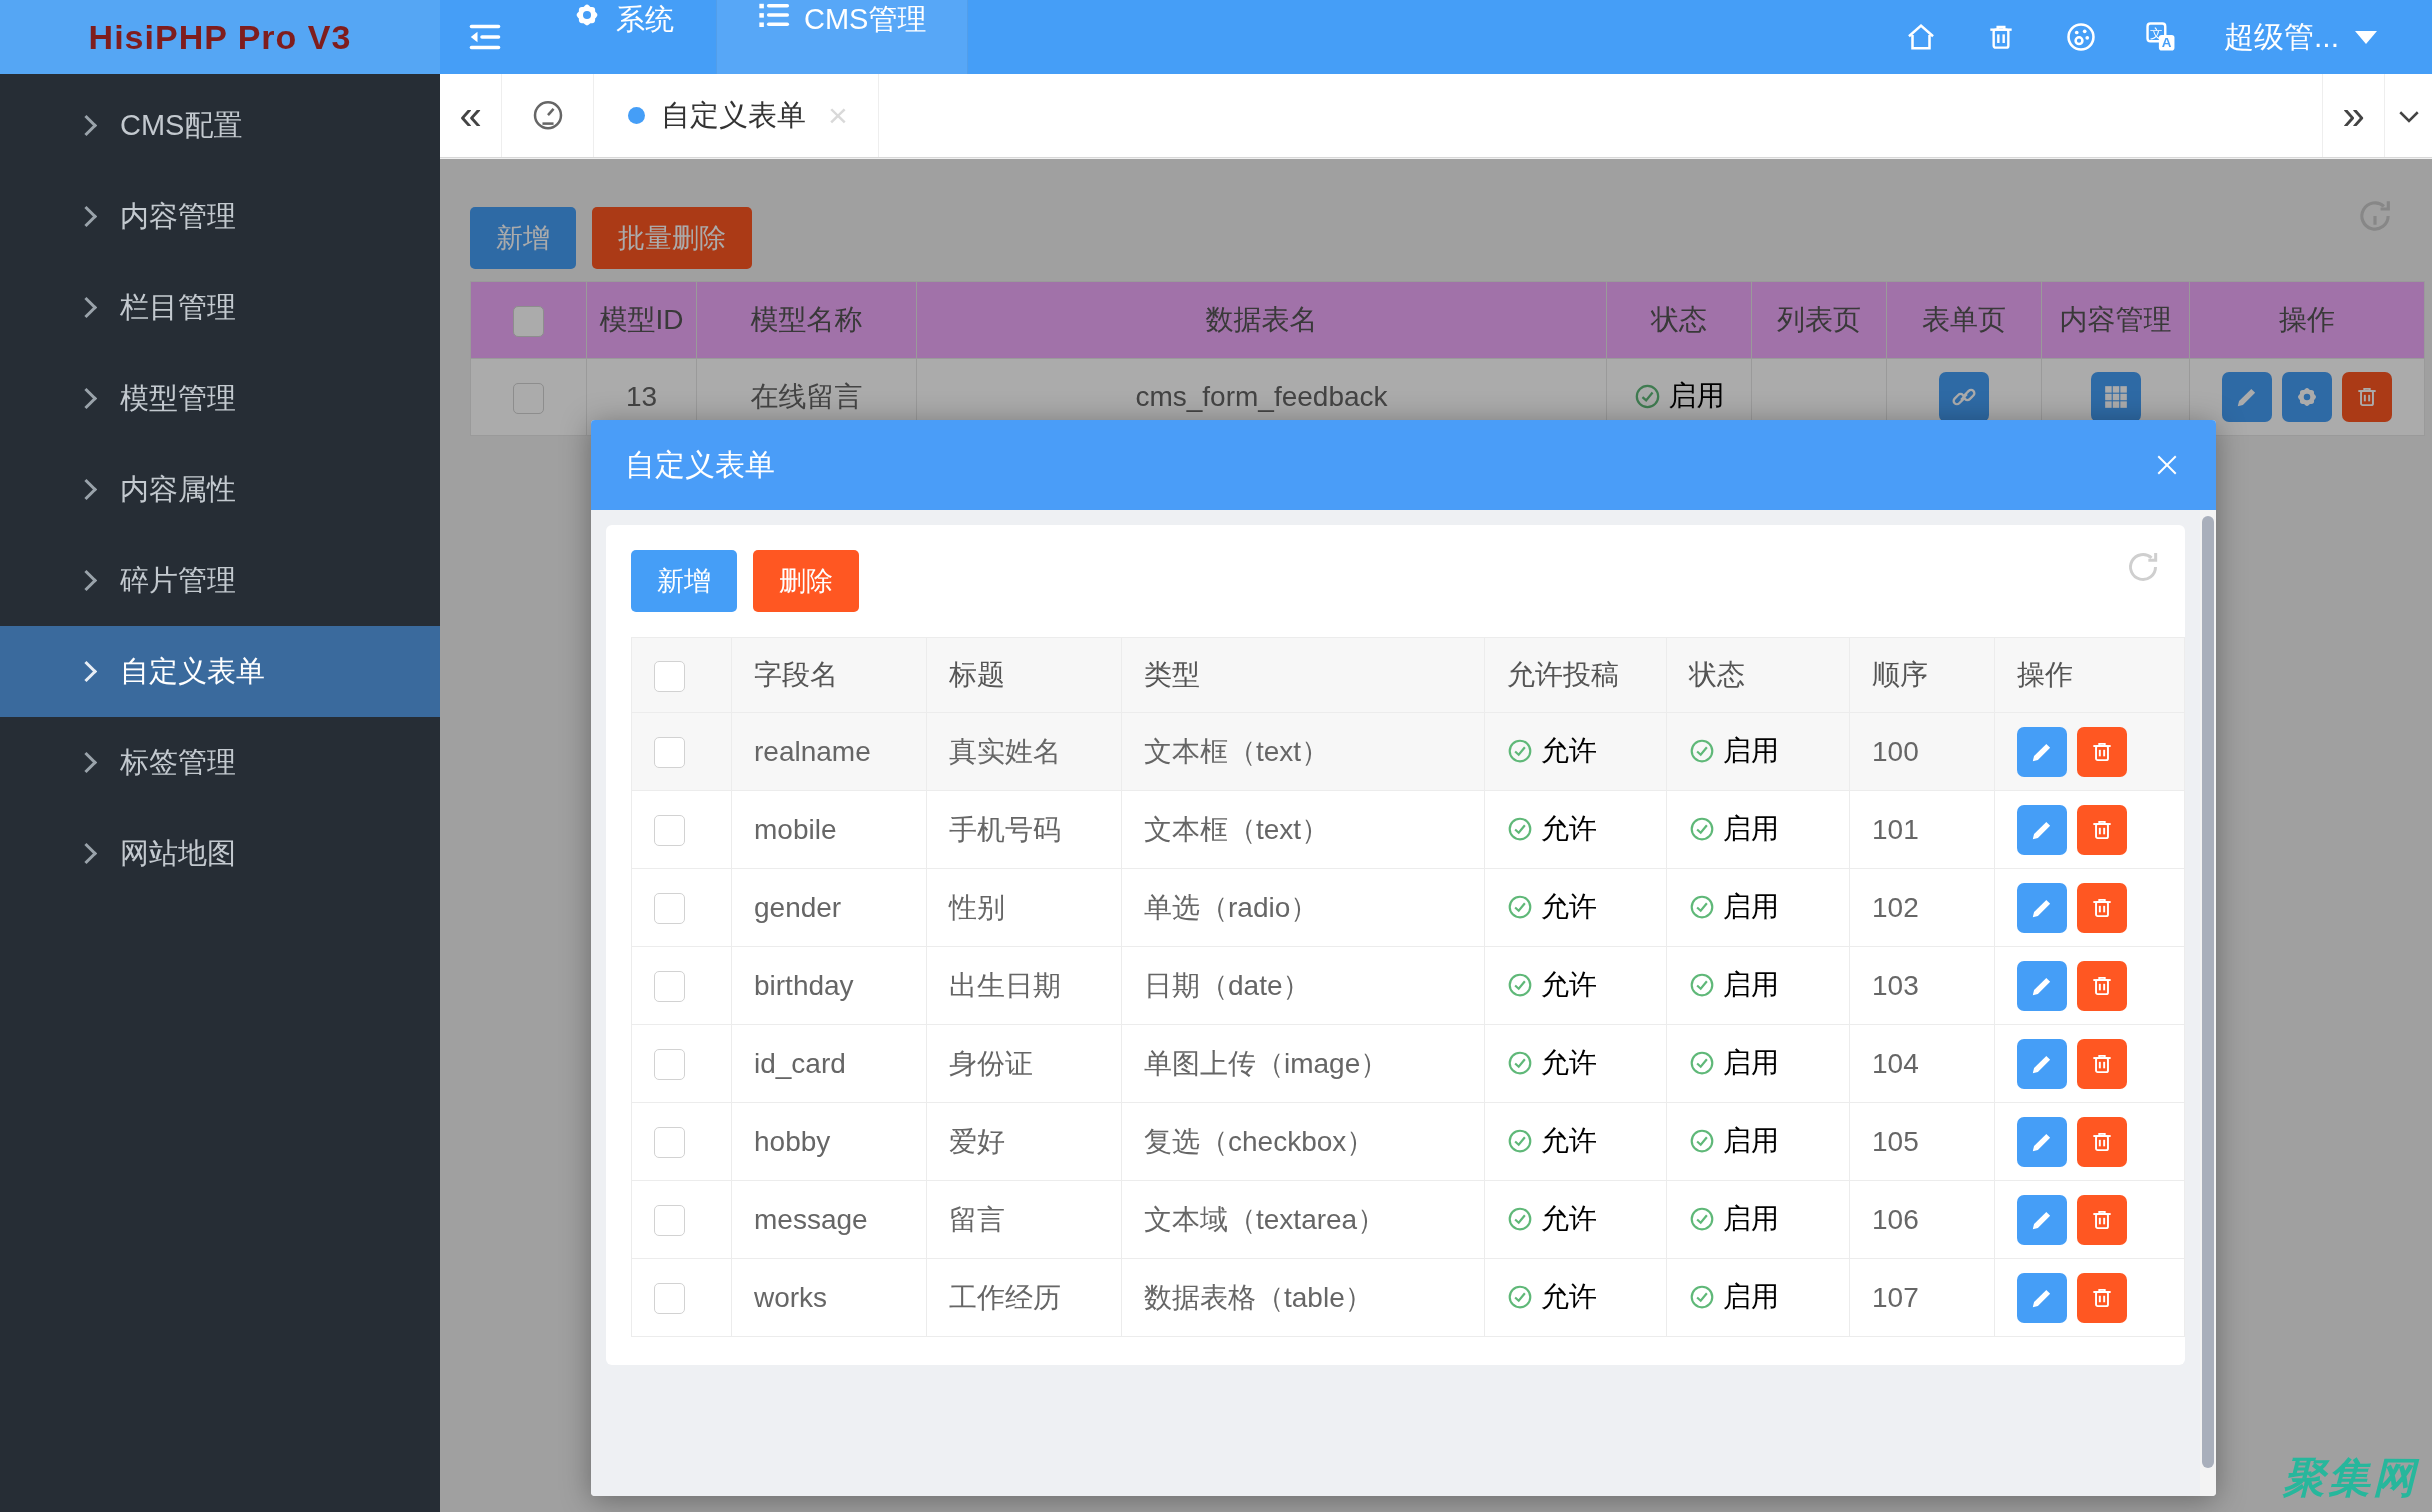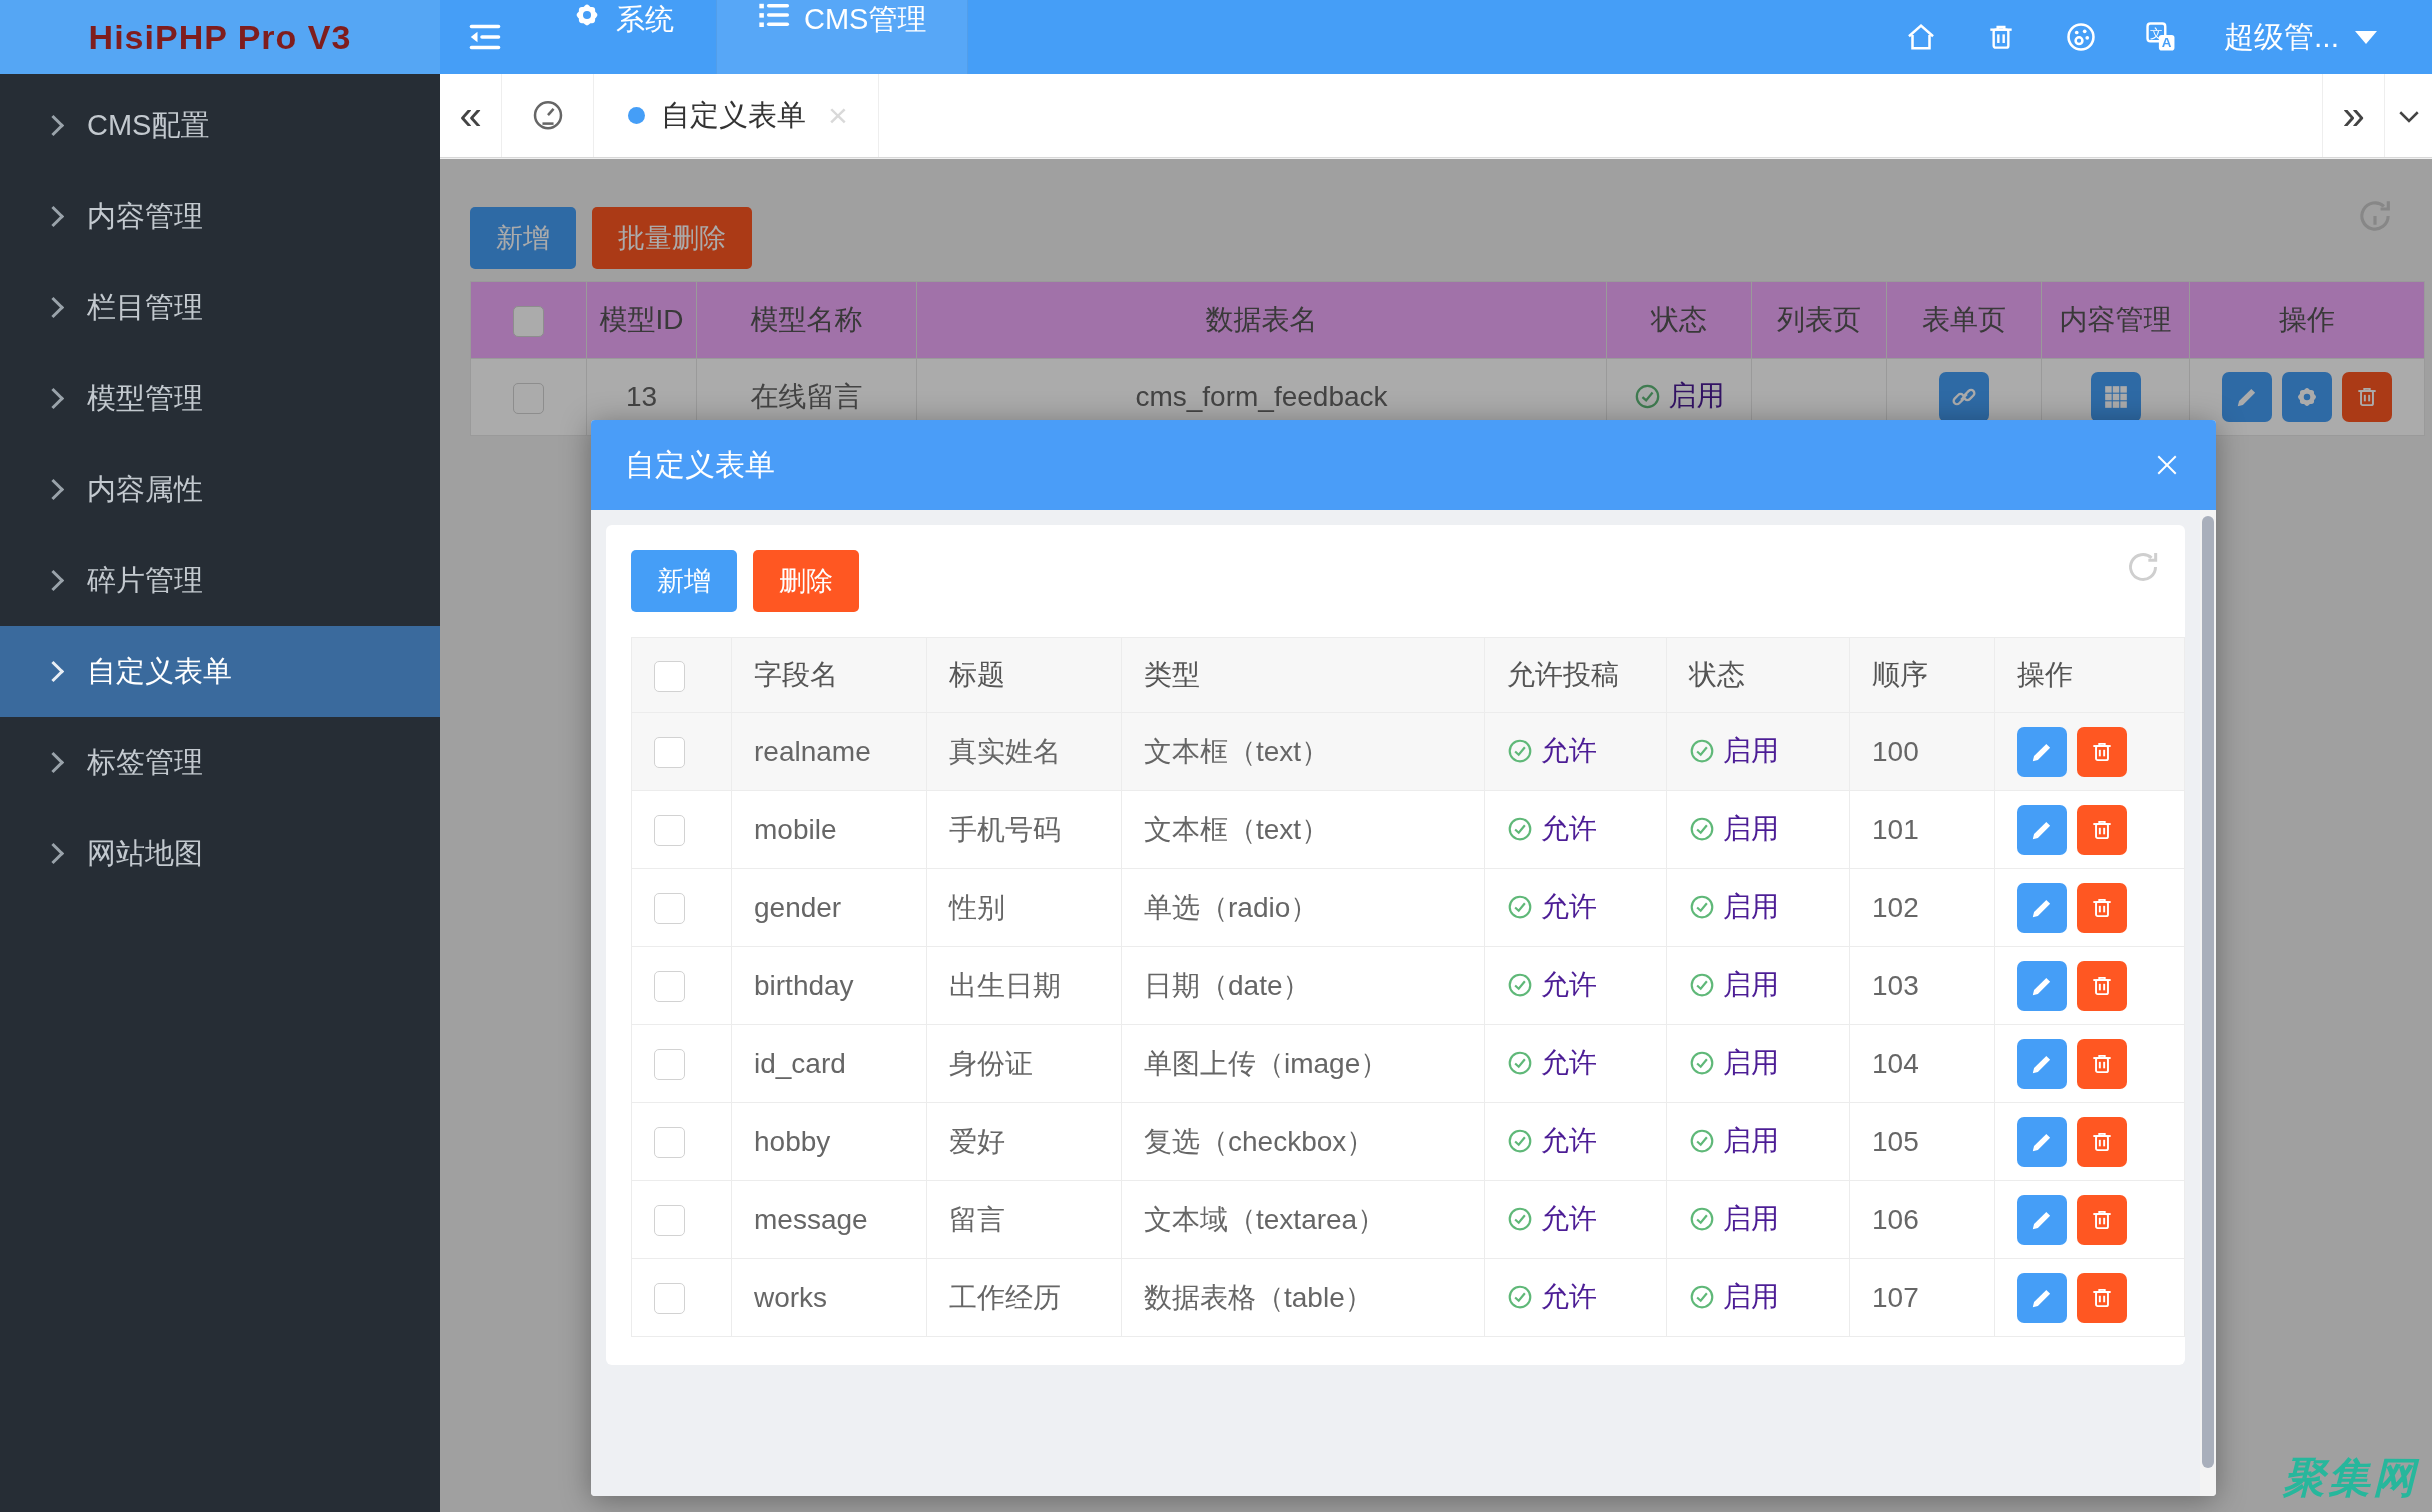--- a/index.html
+++ b/index.html
@@ -14,21 +14,21 @@
   .nav-toggle { width:90px; display:flex; align-items:center; justify-content:center; cursor:pointer; }
   .nav-item { display:flex; align-items:flex-start; gap:14px; padding:0 42px; color:#fff; font-size:29px; cursor:pointer; }
   .nav-item.active { background:rgba(255,255,255,.10); box-shadow:inset 1px 0 rgba(0,0,0,.05), inset -1px 0 rgba(0,0,0,.05); }
   .header-right { margin-left:auto; display:flex; align-items:center; gap:46px; padding-right:55px; color:#fff; }
   .hicon { width:34px; height:34px; display:flex; align-items:center; justify-content:center; cursor:pointer; }
   .user-box { display:flex; align-items:center; gap:16px; font-size:30px; cursor:pointer; }
   .caret-down { width:0; height:0; border-left:11px solid transparent; border-right:11px solid transparent; border-top:13px solid #fff; }
 
   
   .sidebar { position:absolute; left:0; top:74px; width:440px; bottom:0; background:#262d35; z-index:25; padding-top:6px; }
-  .side-item { height:91px; display:flex; align-items:center; color:#c3c9cf; font-size:29px; cursor:pointer; }
+  .side-item { height:91px; display:flex; align-items:center; color:#c3c9cf; font-size:29px; cursor:pointer;padding-left:33px; }
   .side-item .chev { width:15px; height:15px; border-top:3px solid #9aa3ab; border-right:3px solid #9aa3ab; transform:rotate(45deg); margin:0 26px 0 46px; flex:none; }
   .side-item.active { background:#3a6a9d; color:#fff; }
   .side-item.active .chev { border-color:#e8eef5; }
 
   
   .tabbar { position:absolute; left:440px; top:74px; right:0; height:84px; background:#fff; border-bottom:1px solid #d8d8d8; display:flex; align-items:stretch; z-index:20; }
   .tb-btn { display:flex; align-items:center; justify-content:center; color:#555; cursor:pointer; border-right:1px solid #eee; }
   .tb-chev { font-size:40px; width:62px; color:#444; }
   .tb-dash { width:92px; }
   .tab { display:flex; align-items:center; gap:16px; padding:0 30px 0 34px; border-right:1px solid #eee; cursor:pointer; }
@@ -43,21 +43,21 @@
   .refresh-corner { position:absolute; top:36px; right:36px; }
   .btn { display:inline-flex; align-items:center; justify-content:center; height:62px; padding:0 26px; border:none; border-radius:5px; color:#fff; font-size:27px; font-family:inherit; cursor:pointer; }
   .btn-blue { background:#459ef7; }
   .btn-red { background:#ff5722; }
   .toolbar { margin:18px 0 12px; display:flex; gap:16px; }
   table.grid { border-collapse:collapse; width:100%; background:#fff; table-layout:fixed; }
   table.grid th, table.grid td { border:1px solid #e6e6e6; font-weight:normal; font-size:28px; color:#666; text-align:center; }
   table.grid thead th { background:#f0abfc; height:77px; color:#555; }
   table.grid tbody td { height:77px; }
   .cb { display:inline-block; width:31px; height:31px; background:#fff; border:1px solid #d2d2d2; border-radius:5px; vertical-align:middle; cursor:pointer; }
-  .status-ok { color:#4c1d95; display:inline-flex; align-items:center; gap:8px; justify-content:center; }
+  .status-ok { color:#000000; display:inline-flex; align-items:center; gap:8px; justify-content:center; }
   .mini-btn { width:50px; height:50px; border:none; border-radius:7px; display:inline-flex; align-items:center; justify-content:center; cursor:pointer; vertical-align:middle; }
   .mini-blue { background:#459ef7; }
   .mini-red { background:#ff5722; }
   .ops { display:flex; gap:10px; justify-content:center; }
 
   
   .bgt-cb{width:116px} .bgt-id{width:110px} .bgt-name{width:220px} .bgt-db{width:690px}
   .bgt-st{width:145px} .bgt-list{width:135px} .bgt-form{width:155px} .bgt-cm{width:148px} .bgt-op{width:235px}
 
   

